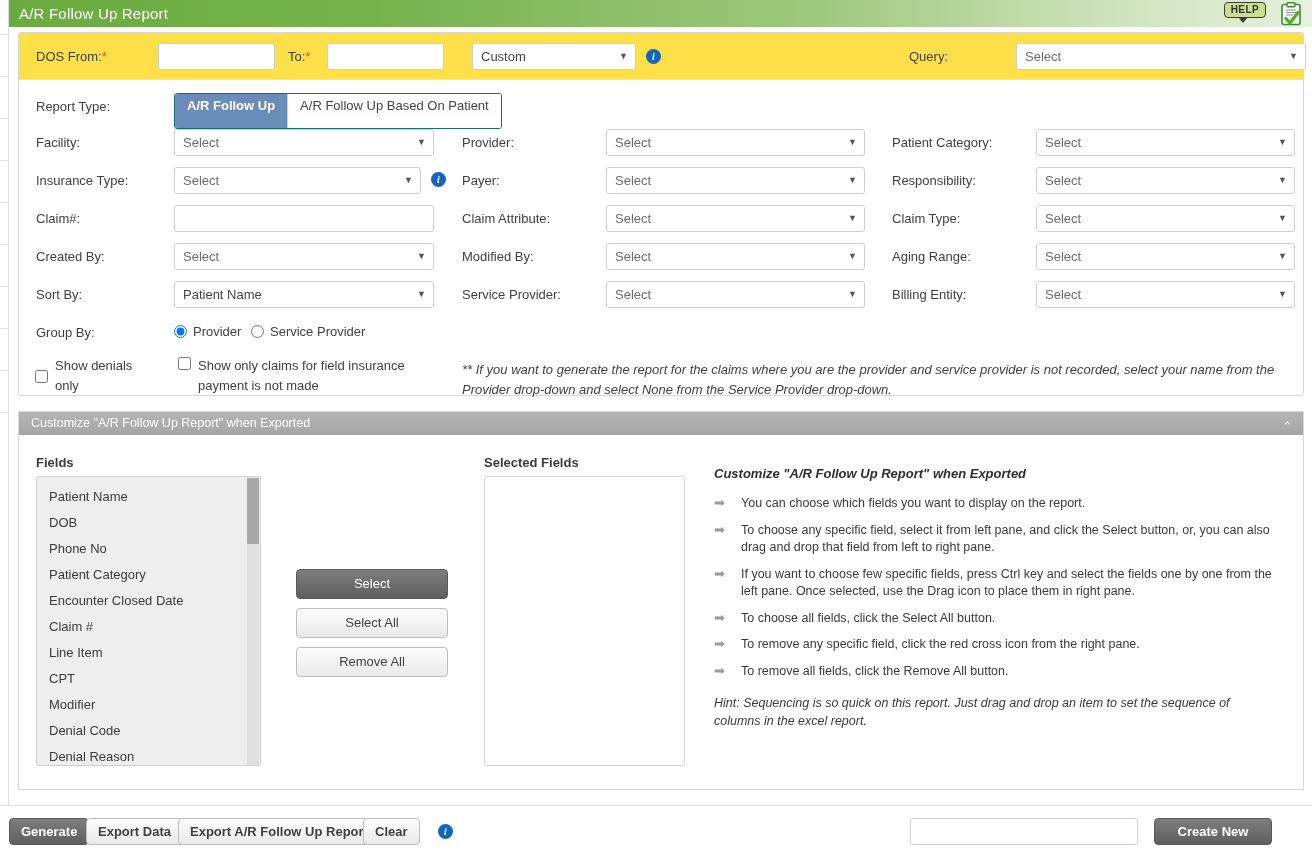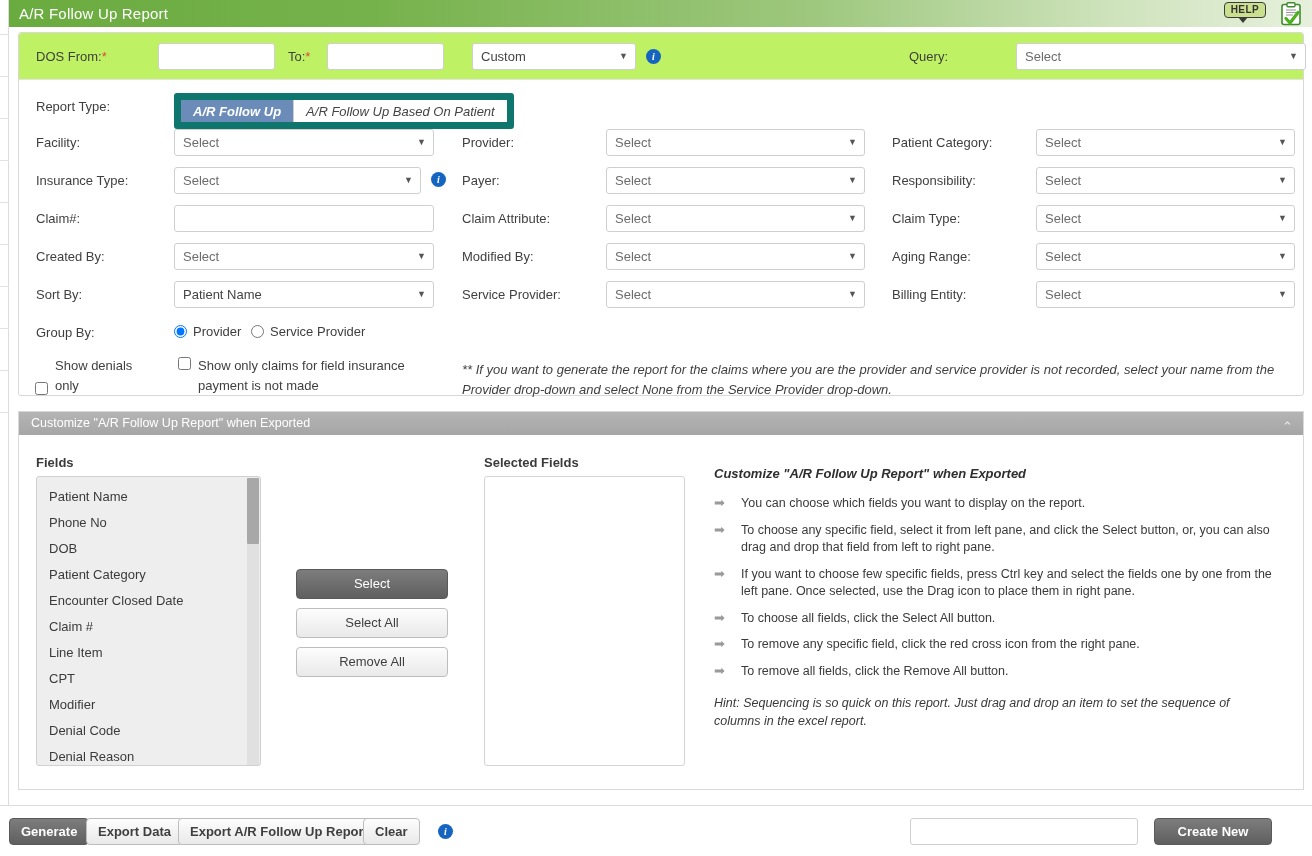--- a/index.html
+++ b/index.html
@@ -60,21 +60,21 @@
   #filter-card {
     position: absolute; left: 18px; top: 32px;
     width: 1286px; height: 364px;
     background: #ffffff;
     border: 1px solid #d8d8d8;
     border-radius: 3px;
   }
   #dos-row {
     position: absolute; left: 0; top: 0;
     width: 1284px; height: 47px;
-    background: #bef264;
+    background: #fde047;
     border-bottom: 1px solid #e3e3e3;
     border-radius: 3px 3px 0 0;
   }
 
   .lbl { font-size: 13px; color: #3f3f3f; }
   .req { color: #e04a3f; }
 
   .txtbox {
     background: #ffffff;
     border: 1px solid #cfcfcf;
@@ -114,25 +114,24 @@
     background: #1565c0;
     color: #ffffff;
     font-size: 10px; font-weight: bold; font-style: italic;
     text-align: center; line-height: 15px;
     font-family: "Liberation Serif", serif;
   }
 
   
   .seg {
     display: inline-flex;
-    border: 7px solid #0f766e;
+    border: 1px solid #0f766e;
     border-radius: 3px;
     overflow: hidden;
     height: 36px;
-    font-style: italic;
   }
   .seg div {
     padding: 0 12px; line-height: 24px; font-size: 13px;
     background: #ffffff; color: #444; cursor: pointer;
   }
   .seg div.on {
     background: #6b8bb9; color: #ffffff; font-weight: bold;
   }
   .seg div + div { border-left: 1px solid #cfcfcf; }
 
@@ -365,21 +364,21 @@
   <span class="lbl" style="position:absolute;left:17px;top:292px">Group By:</span>
   <label class="rad" style="position:absolute;left:155px;top:291px;display:flex;align-items:center;gap:6px">
     <input type="radio" name="groupby" checked="" style="margin: 0px; width: 13px; height: 13px;">
     <span class="lbl">Provider</span>
   </label>
   <label class="rad" style="position:absolute;left:232px;top:291px;display:flex;align-items:center;gap:6px">
     <input type="radio" name="groupby" style="margin: 0px; width: 13px; height: 13px;">
     <span class="lbl">Service Provider</span>
   </label>
 
-  <label class="chk" style="position:absolute;left:16px;top:323px;width:120px;display:flex;gap:7px;align-items:flex-end">
+  <label class="chk" style="position:absolute;left:16px;top:323px;width:120px;display:flex;gap:7px;align-items:center">
     <input type="checkbox" style="margin: 1px 0px 0px; width: 13px; height: 13px;">
     <span class="lbl" style="line-height:1.5">Show denials only</span>
   </label>
   <label class="chk" style="position:absolute;left:159px;top:323px;width:260px;display:flex;gap:7px;align-items:flex-start">
     <input type="checkbox" style="margin: 1px 0px 0px; width: 13px; height: 13px;">
     <span class="lbl" style="line-height:1.5">Show only claims for field insurance payment is not made</span>
   </label>
 
   <div class="note" style="position:absolute;left:443px;top:327px;width:835px">** If you want to generate the report for the claims where you are the provider and service provider is not recorded, select your name from the Provider drop-down and select None from the Service Provider drop-down.</div>
 </div>
@@ -390,22 +389,22 @@
     <span id="cust-collapse">⌃</span>
   </div>
 </div>
 
 <div class="pane-label" style="position:absolute;left:36px;top:455px">Fields</div>
 <div class="pane-label" style="position:absolute;left:484px;top:455px">Selected Fields</div>
 
 <div id="fields-box">
   <ul>
     <li>Patient Name</li>
+    <li>DOB</li>
     <li>Phone No</li>
-    <li>DOB</li>
     <li>Patient Category</li>
     <li>Encounter Closed Date</li>
     <li>Claim #</li>
     <li>Line Item</li>
     <li>CPT</li>
     <li>Modifier</li>
     <li>Denial Code</li>
     <li>Denial Reason</li>
   </ul>
   <div id="fields-scroll">

